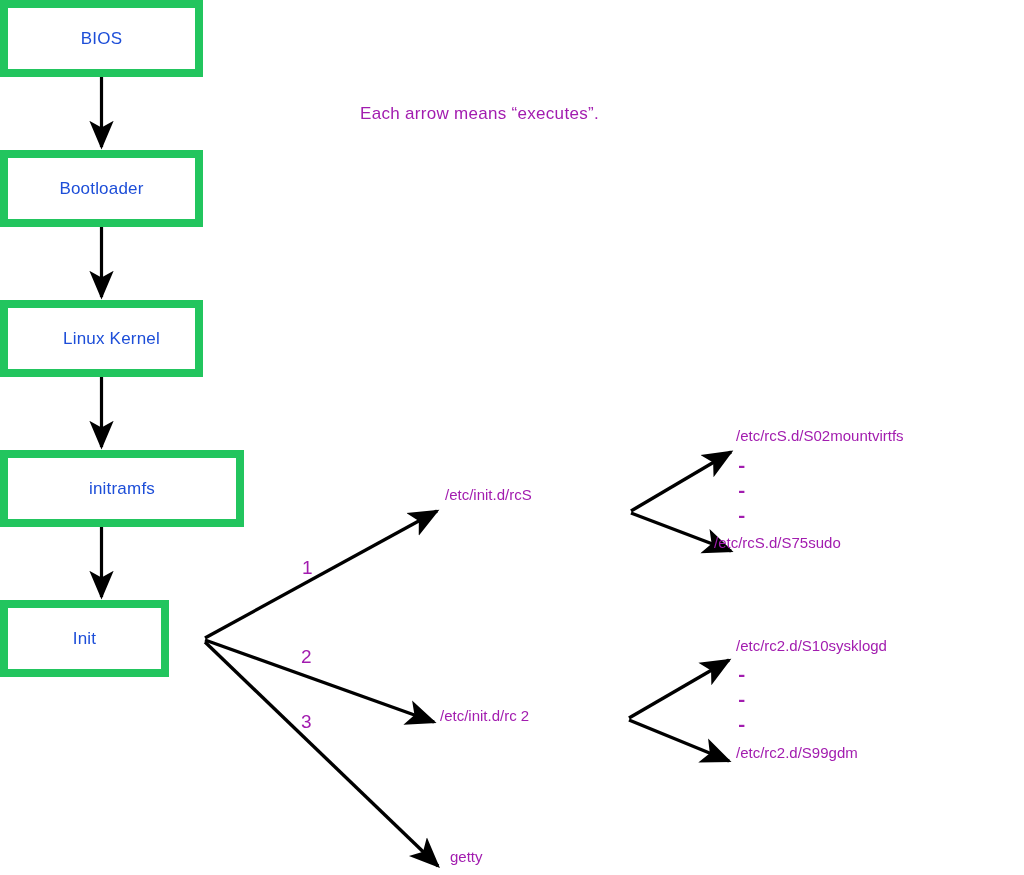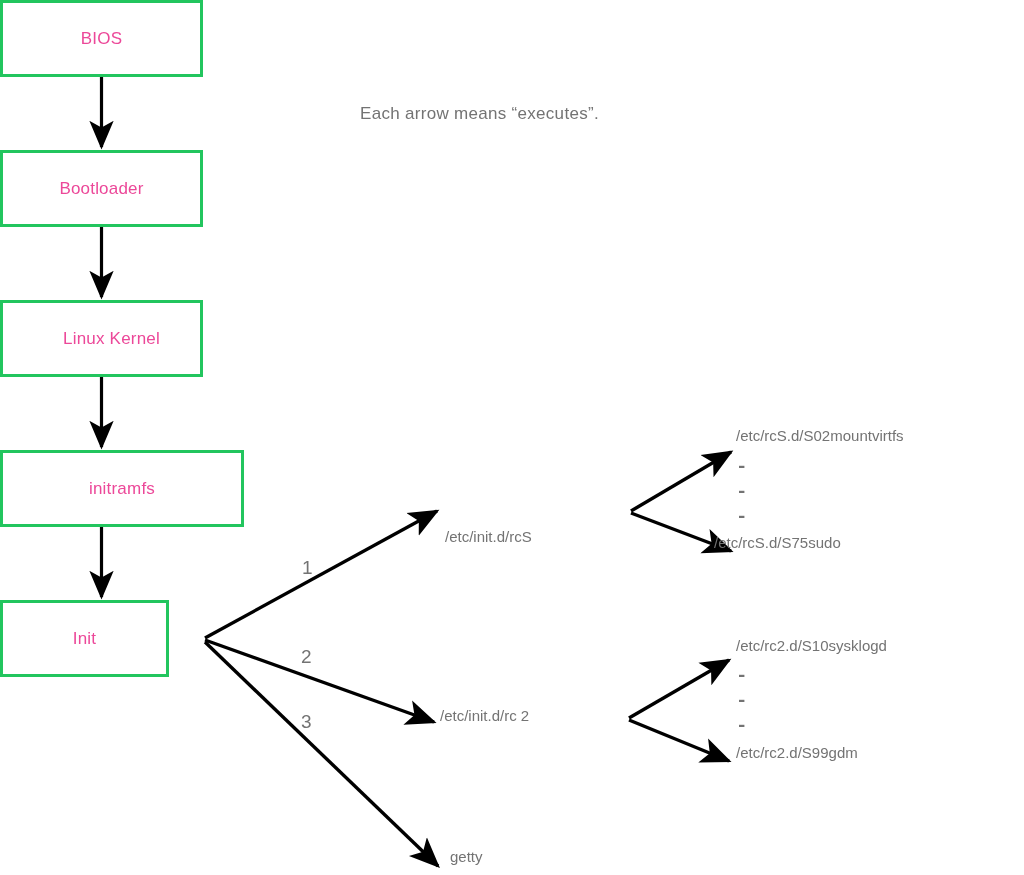--- a/index.html
+++ b/index.html
@@ -22,34 +22,34 @@
   #canvas svg.layer {
     position: absolute;
     left: 0;
     top: 0;
     width: 1024px;
     height: 875px;
   }
   .box {
     position: absolute;
     box-sizing: border-box;
-    border: 3px solid #22c55e;
+    border: 8px solid #22c55e;
     background: #ffffff;
     display: flex;
     align-items: center;
     justify-content: center;
     font-family: "Liberation Sans", sans-serif;
     font-size: 17px;
     letter-spacing: 0.2px;
-    color: #ec4899;
+    color: #1d4ed8;
   }
   .lbl {
     position: absolute;
     white-space: pre;
-    color: #737373;
+    color: #a21caf;
   }
   .mono {
     font-family: Liberation Sans, sans-serif;
     font-size: 15px;
     letter-spacing: 0px;
   }
   .num {
     font-family: "Liberation Sans", sans-serif;
     font-size: 19px;
   }
@@ -119,21 +119,21 @@
   <div class="box" style="left:0px; top:600px; width:169px; height:77px;">
     <span>Init</span>
   </div>
 
   <div class="lbl caption" style="left:360px; top:104px;">Each arrow means “executes”.</div>
 
   <div class="lbl num" style="left:302px; top:557px;">1</div>
   <div class="lbl num" style="left:301px; top:646px;">2</div>
   <div class="lbl num" style="left:301px; top:711px;">3</div>
 
-  <div class="lbl mono" style="left:445px; top:528px;">/etc/init.d/rcS</div>
+  <div class="lbl mono" style="left:445px; top:486px;">/etc/init.d/rcS</div>
 
   <div class="lbl mono" style="left:440px; top:707px;">/etc/init.d/rc 2</div>
 
   <div class="lbl mono" style="left:450px; top:848px;">getty</div>
 
   <div class="lbl mono" style="left:736px; top:427px;">/etc/rcS.d/S02mountvirtfs</div>
   <div class="lbl dash" style="left:736px; top:456px;">-</div>
   <div class="lbl dash" style="left:736px; top:481px;">-</div>
   <div class="lbl dash" style="left:736px; top:506px;">-</div>
   <div class="lbl mono" style="left:714px; top:534px;">/etc/rcS.d/S75sudo</div>

